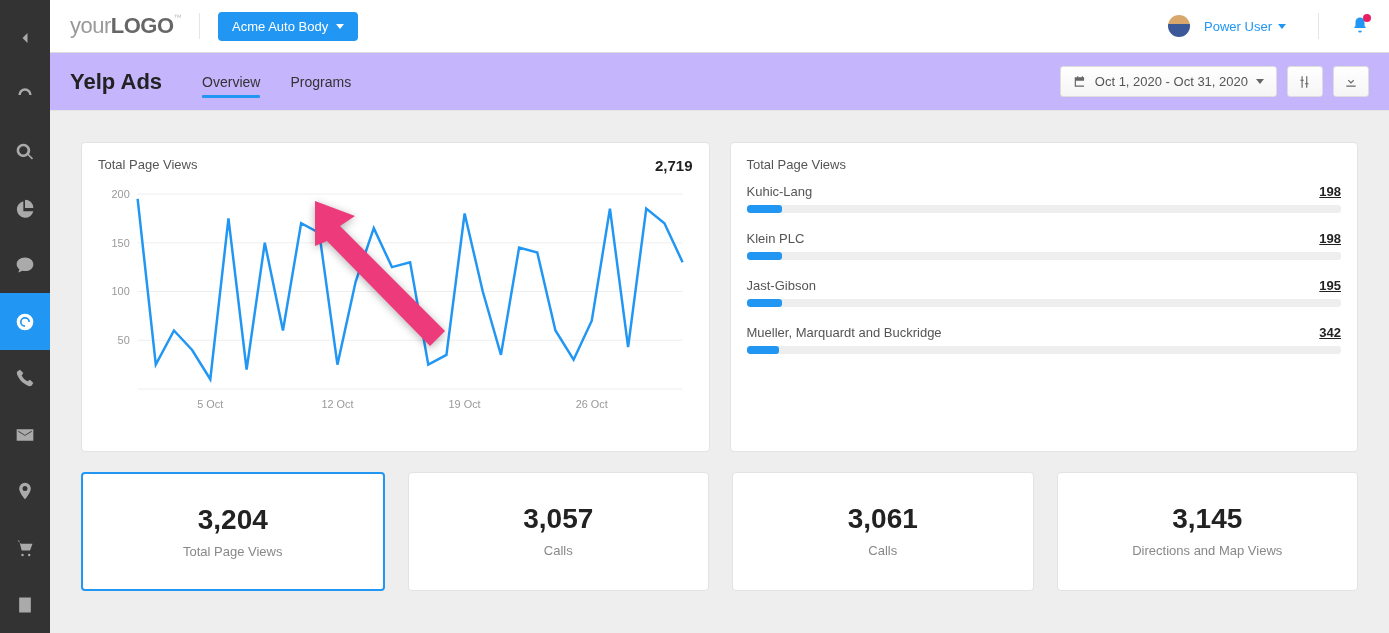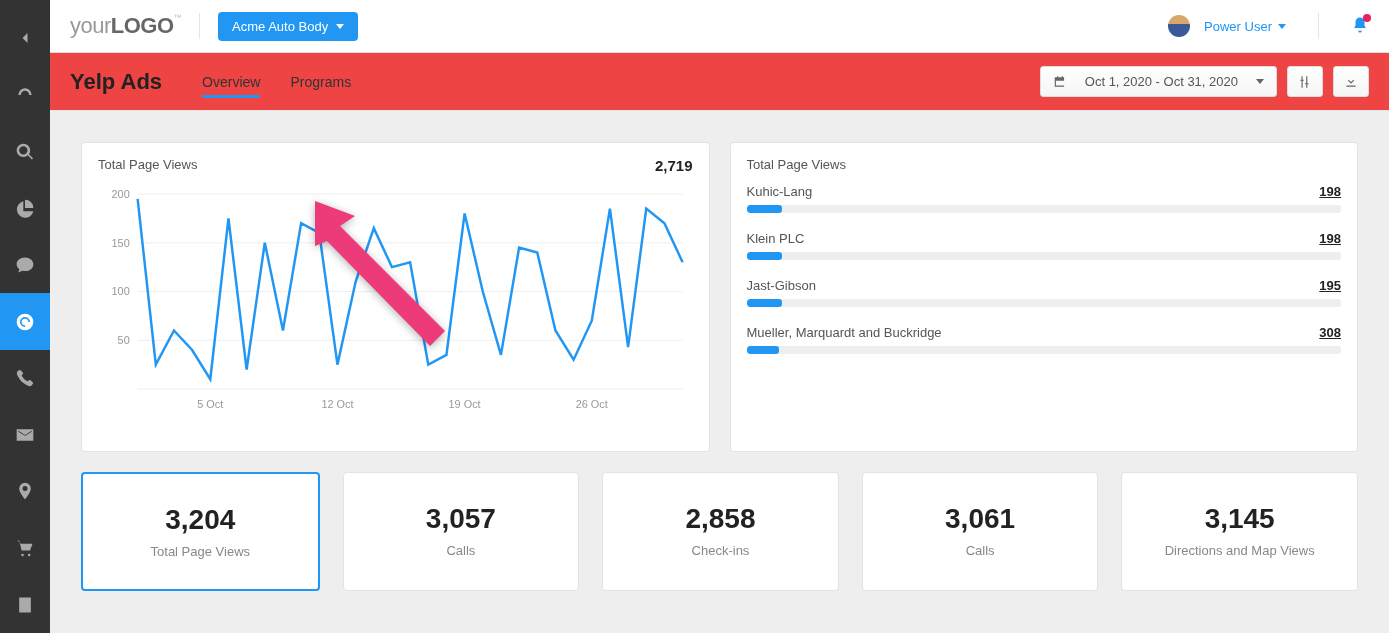--- a/index.html
+++ b/index.html
@@ -16,27 +16,27 @@
   .logo .tm { font-size: 8px; vertical-align: top; color: #bbb; }
   .divider { width: 1px; height: 26px; background: #e5e5e5; margin: 0 18px; }
   .org-btn { background: #2196F3; color: #fff; border: none; border-radius: 4px; padding: 7px 14px; font-size: 13px; cursor: pointer; display: flex; align-items: center; gap: 8px; }
   .org-btn .caret { width: 0; height: 0; border-left: 4px solid transparent; border-right: 4px solid transparent; border-top: 5px solid #fff; }
   .topbar-right { margin-left: auto; display: flex; align-items: center; gap: 14px; }
   .avatar { width: 22px; height: 22px; border-radius: 50%; background: linear-gradient(#d9a66b 40%, #3b5998 40%); }
   .user-name { color: #2196F3; font-size: 13px; display: flex; align-items: center; gap: 6px; cursor: pointer; }
   .user-name .caret { width: 0; height: 0; border-left: 4px solid transparent; border-right: 4px solid transparent; border-top: 5px solid #2196F3; }
   .bell { position: relative; color: #2196F3; cursor: pointer; }
   .bell .dot { position: absolute; top: -2px; right: -2px; width: 8px; height: 8px; background: #e91e63; border-radius: 50%; }
-  .subbar { background: #ef4444; padding: 0 20px; display: flex; align-items: center; height: 58px; border-bottom: 1px solid #e5e5e5; }
+  .subbar { background: #c4b5fd; padding: 0 20px; display: flex; align-items: center; height: 58px; border-bottom: 1px solid #e5e5e5; }
   .page-title { font-size: 22px; font-weight: 700; color: #222; margin-right: 40px; }
   .tabs { display: flex; gap: 30px; align-self: stretch; align-items: center; }
   .tab { font-size: 14px; color: #333; cursor: pointer; position: relative; padding: 18px 0; }
   .tab.active::after { content: ""; position: absolute; left: 0; right: 0; bottom: 10px; height: 3px; background: #2196F3; border-radius: 1px; }
   .sub-right { margin-left: auto; display: flex; gap: 10px; }
-  .date-btn, .icon-btn { border: 1px solid #ddd; background: linear-gradient(#fff,#f5f5f5); border-radius: 3px; padding: 7px 12px; font-size: 13px; color: #555; cursor: pointer; display: flex; align-items: center; gap: 18px; }
+  .date-btn, .icon-btn { border: 1px solid #ddd; background: linear-gradient(#fff,#f5f5f5); border-radius: 3px; padding: 7px 12px; font-size: 13px; color: #555; cursor: pointer; display: flex; align-items: center; gap: 8px; }
   .icon-btn { padding: 7px 10px; }
   .content { padding: 31px; position: relative; }
   .row { display: flex; gap: 20px; }
   .panel { background: #fff; border: 1px solid #e3e3e3; border-radius: 4px; padding: 14px 16px; }
   .panel-left { flex: 1; min-height: 310px; }
   .panel-right { flex: 1; min-height: 310px; }
   .panel-head { display: flex; justify-content: space-between; font-size: 13px; color: #555; margin-bottom: 10px; }
   .panel-head .big { font-weight: 700; color: #222; font-size: 15px; }
   .bar-row { margin: 12px 0 18px; }
   .bar-head { display: flex; justify-content: space-between; font-size: 13px; color: #555; margin-bottom: 6px; }
@@ -227,44 +227,40 @@
       <span>Jast-Gibson</span>
       <span class="val">195</span>
     </div>
     <div class="bar-track">
       <div class="bar-fill" style="width:6%"></div>
     </div>
               </div>
               <div class="bar-row">
     <div class="bar-head">
       <span>Mueller, Marquardt and Buckridge</span>
-      <span class="val">308</span>
+      <span class="val">342</span>
     </div>
     <div class="bar-track">
       <div class="bar-fill" style="width:5.5%"></div>
     </div>
               </div>
             </div>
         </div>
       </div>
 
       <div class="cards" id="cards">
           <div class="card active">
     <div class="num">3,204</div>
     <div class="lbl">Total Page Views</div>
           </div>
           <div class="card">
     <div class="num">3,057</div>
     <div class="lbl">Calls</div>
           </div>
           <div class="card">
-    <div class="num">2,858</div>
-    <div class="lbl">Check-ins</div>
-          </div>
-          <div class="card">
     <div class="num">3,061</div>
     <div class="lbl">Calls</div>
           </div>
           <div class="card">
     <div class="num">3,145</div>
     <div class="lbl">Directions and Map Views</div>
           </div>
         </div>
 
       <div class="arrow">

